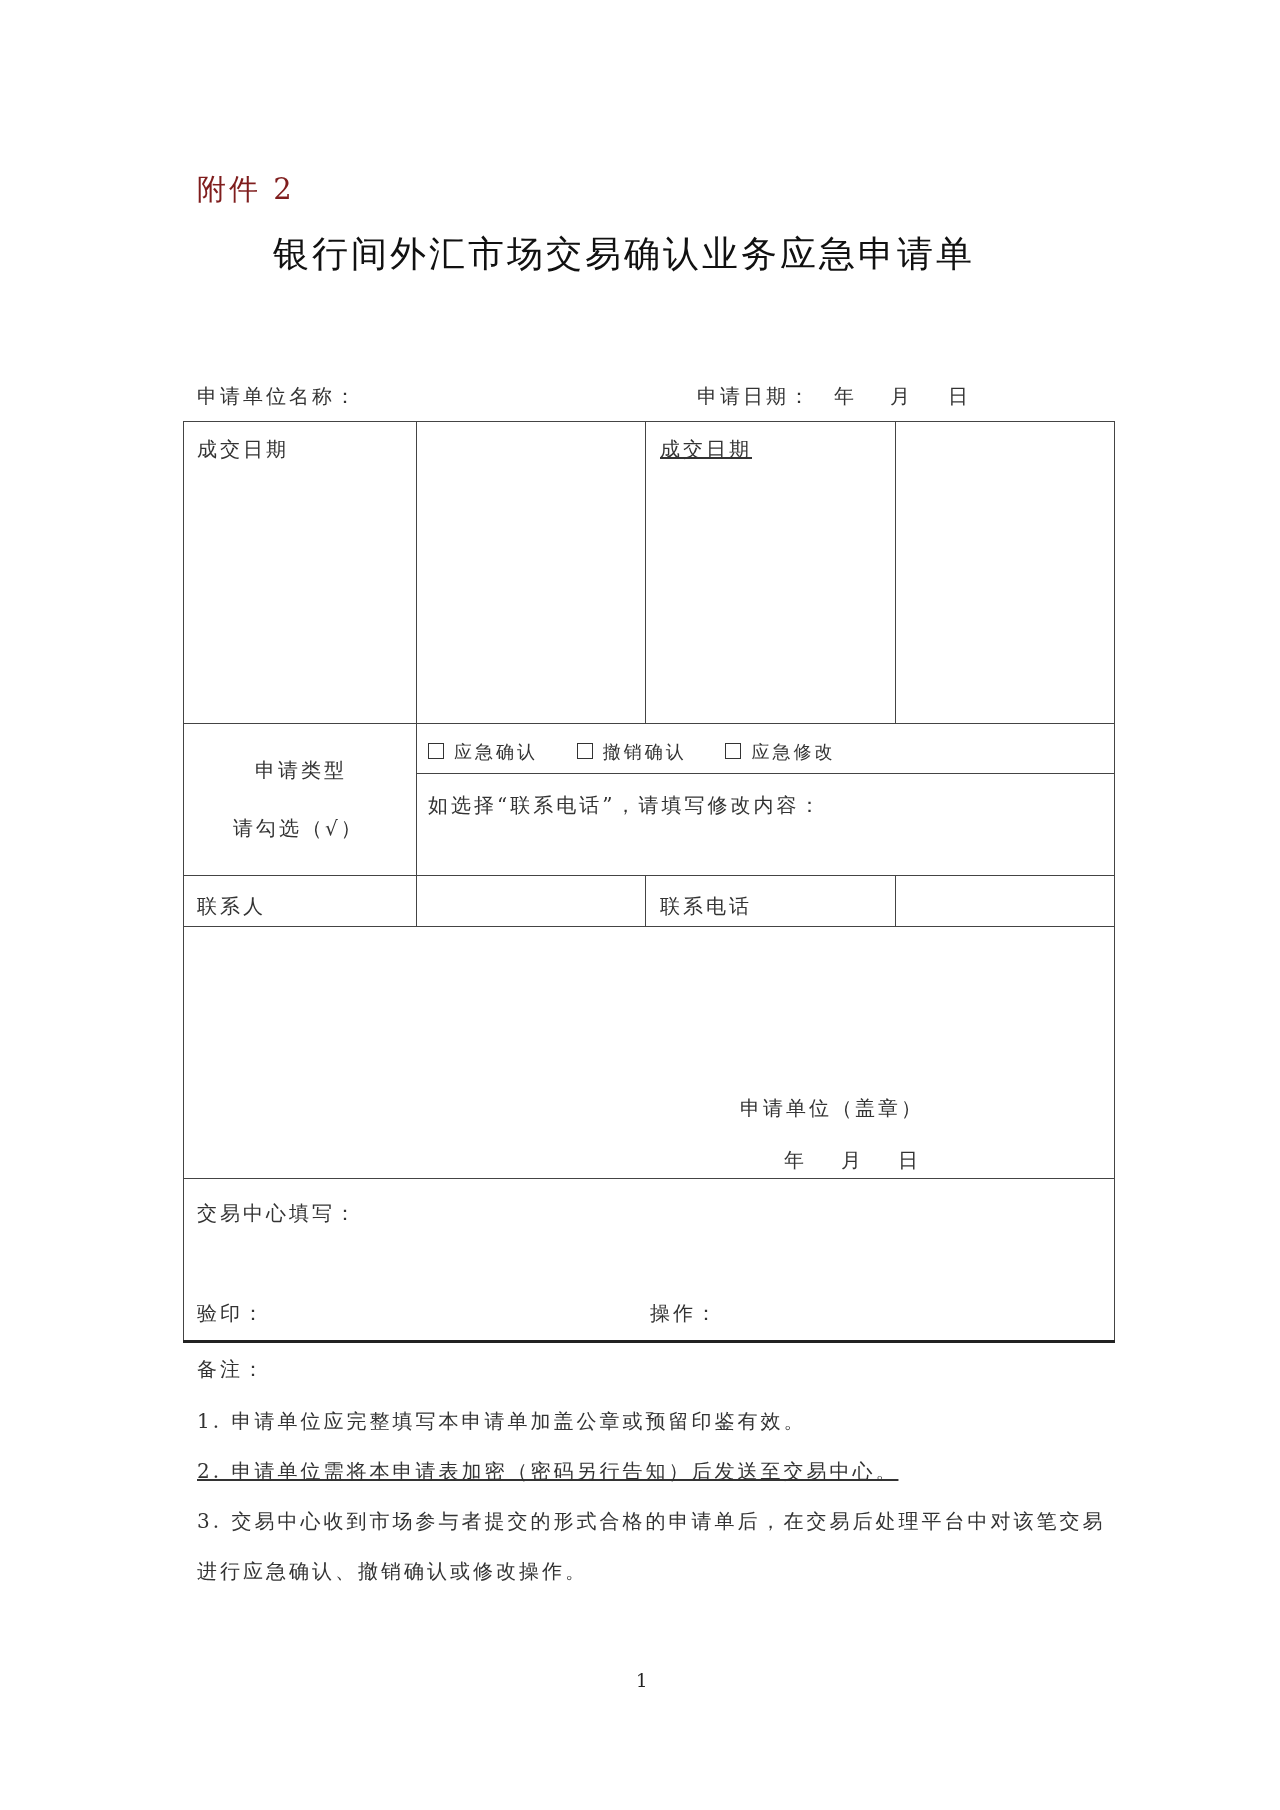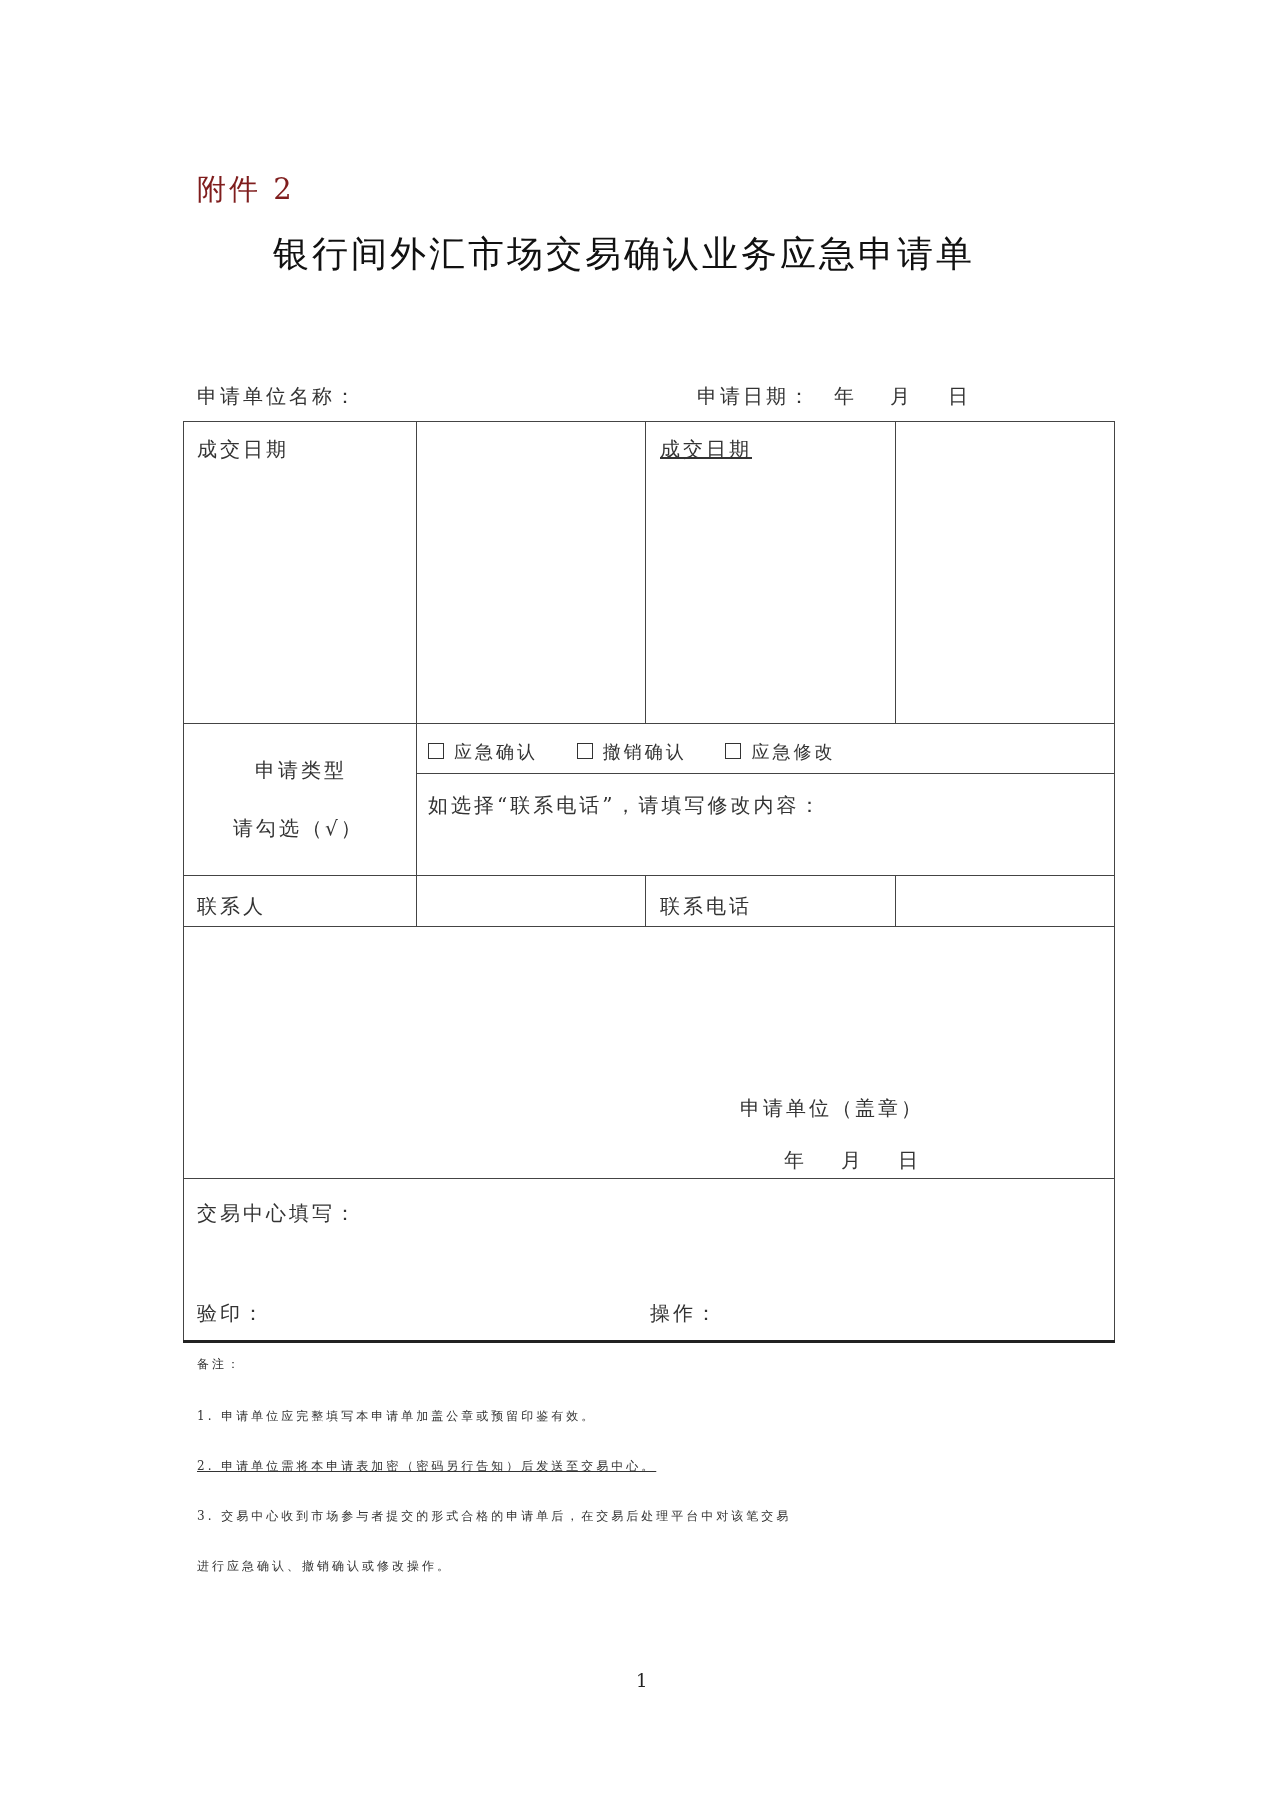--- a/index.html
+++ b/index.html
@@ -10,21 +10,21 @@
   .title { left: 273px; top: 230px; font-size: 36px; letter-spacing: 3px; color: #111; }
   .meta { top: 383px; font-size: 20px; letter-spacing: 3px; color: #333; }
   .tbl { position: absolute; left: 183px; top: 421px; width: 932px; height: 921px;
          border: 1.5px solid #444; box-sizing: border-box; }
   .hl { position: absolute; height: 0; border-top: 1.5px solid #444; }
   .vl { position: absolute; width: 0; border-left: 1.5px solid #444; }
   .cell-text { position: absolute; font-size: 20px; letter-spacing: 3px; color: #333; white-space: nowrap; }
   .thick { position: absolute; left: 183px; top: 1340px; width: 932px; height: 3px; background: #222; }
   .cb { display: inline-block; width: 14px; height: 14px; border: 1.3px solid #333; vertical-align: -1px; margin-right: 10px; }
   .opt { display: inline-block; margin-right: 30px; }
-  .note { left: 197px; font-size: 12px; letter-spacing: 3px; color: #333; }
+  .note { left: 197px; font-size: 20px; letter-spacing: 3px; color: #333; }
   .pagenum { left: 636px; top: 1670px; font-size: 18px; color: #222; }
 </style>
 </head>
 <body>
 
 <div class="abs attach">附件 2</div>
 <div class="abs title">银行间外汇市场交易确认业务应急申请单</div>
 
 <div class="abs meta" style="left:197px;">申请单位名称：</div>
 <div class="abs meta" style="left:697px;">申请日期：</div>

